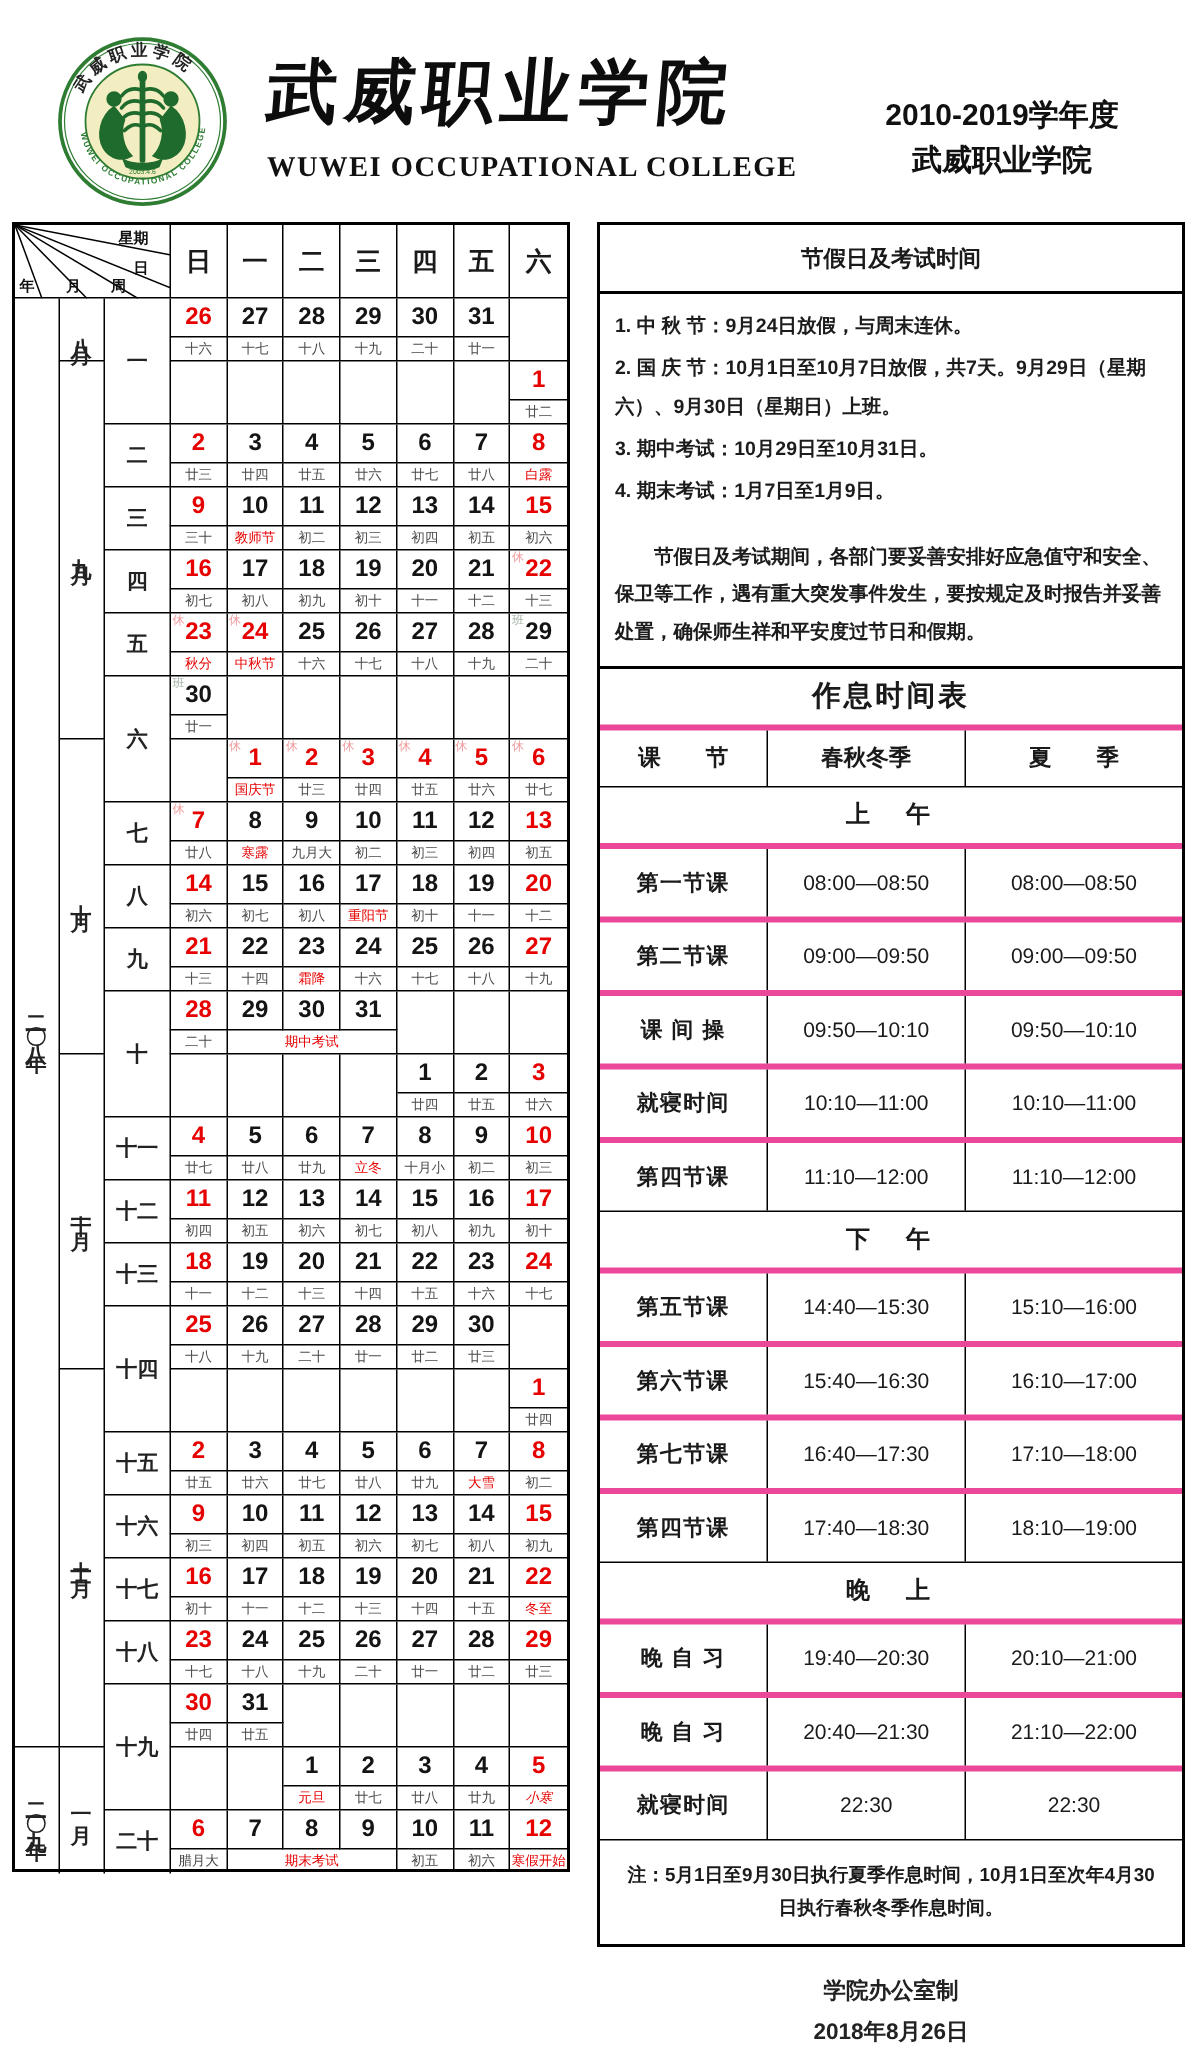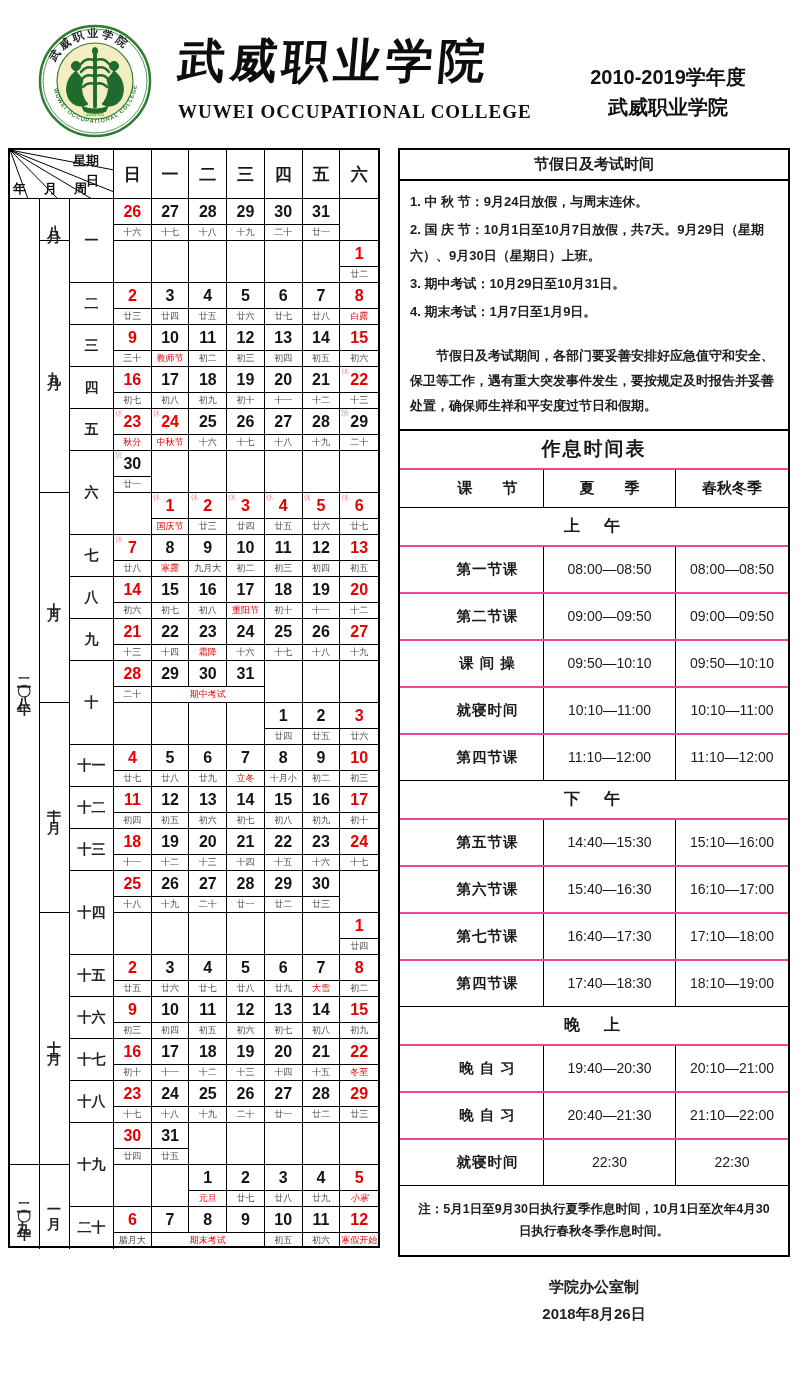--- a/index.html
+++ b/index.html
@@ -16,21 +16,21 @@
                 font-size:19px; letter-spacing:1px; color:#111; white-space:nowrap; }
   .term-block { position:absolute; left:568px; top:62px; width:200px; text-align:center;
                 font-weight:700; font-size:20px; line-height:30px; color:#111; }
 
   
   .cal { position:absolute; left:8px; top:148px; width:372px; height:1100px;
          border:2px solid #000; }
   .cal-head { display:flex; height:49px; border-bottom:1px solid #000; }
   .corner { width:104px; height:100%; border-right:1px solid #000; position:relative; }
   .corner svg { position:absolute; left:0; top:0; }
-  .corner .lbl { position:absolute; font-size:13px; font-weight:700; color:#111; }
+  .corner .lbl { position:absolute; font-size:10px; font-weight:700; color:#111; }
   #day-headers { flex:1; display:grid; grid-template-columns:repeat(7,1fr); }
   .day-h { display:flex; align-items:center; justify-content:center;
            font-size:17px; font-weight:700; }
   .cal-body { display:flex; height:1050px; }
   .col-year { width:30px; }
   .col-month{ width:30px; }
   .col-week { width:44px; }
   .col-year, .col-month, .col-week { display:flex; flex-direction:column; }
   .seg { border-right:1px solid #000; border-bottom:1px solid #000;
          display:flex; align-items:center; justify-content:center; }
@@ -49,32 +49,32 @@
   .lunar { display:flex; align-items:center; justify-content:center; font-size:9px;
            color:#4a4a4a; white-space:nowrap; overflow:hidden; }
   .red { color:#e60000 !important; }
   .mark { position:absolute; left:1px; top:0; font-size:8px; font-weight:400; line-height:9px; }
   .mark.rest { color:#f0989a; }
   .mark.work { color:#a4b3a6; }
 
   
   .rightcol { position:absolute; left:398px; top:148px; width:392px; }
   .notices { border:2px solid #000; }
-  .notices-title { height:31px; border-bottom:2px solid #000; display:flex; align-items:center;
+  .notices-title { height:46px; border-bottom:2px solid #000; display:flex; align-items:center;
                    justify-content:center; font-size:15px; font-weight:700; }
   .notices-body { padding:8px 10px 10px 10px; font-size:13px; font-weight:600;
                   line-height:1.95; color:#1c1c1c; }
   .notice-line { margin-bottom:3px; }
   .notice-para { margin-top:18px; text-indent:2em; }
 
   .schedule { border:2px solid #000; border-top:none; }
   .sched-title { height:37px; display:flex; align-items:center; justify-content:center;
                  font-size:19px; font-weight:700; letter-spacing:2px; }
   .sched-header, .sched-row { display:grid; grid-template-columns:112px 132px 1fr;
-                              border-top:2px solid #ec4899;padding-left:32px; }
+                              border-top:4px solid #ec4899; }
   .sched-header > div { height:37px; display:flex; align-items:center; justify-content:center;
                         font-size:15px; font-weight:700; border-right:1px solid #000; }
   .sched-header > div:last-child, .sched-row > div:last-child { border-right:none; }
   .sect-head { border-top:1px solid #000; height:38px; display:flex; align-items:center;
                justify-content:center; font-size:16px; font-weight:700; letter-spacing:4px; }
   .sched-row > div { height:45px; display:flex; align-items:center; justify-content:center;
                      border-right:1px solid #000; font-size:14px; }
   .sched-row .period { font-weight:700; font-size:14.5px; letter-spacing:1px; }
   .sched-note { border-top:1px solid #000; padding:12px 16px; font-size:12.5px; font-weight:600;
                 text-align:center; line-height:1.8; }
@@ -630,22 +630,22 @@
           <div class="notice-line">3. 期中考试：10月29日至10月31日。</div>
           <div class="notice-line">4. 期末考试：1月7日至1月9日。</div>
           <div class="notice-para" id="notice-para">节假日及考试期间，各部门要妥善安排好应急值守和安全、保卫等工作，遇有重大突发事件发生，要按规定及时报告并妥善处置，确保师生祥和平安度过节日和假期。</div>
       </div>
     </div>
 
     <div class="schedule">
       <div class="sched-title">作息时间表</div>
       <div class="sched-header">
         <div>课　　节</div>
+        <div>春秋冬季</div>
         <div>夏　　季</div>
-        <div>春秋冬季</div>
       </div>
       <div id="sched-sections">
           <div class="sect-head">上　午</div>
           <div class="sched-row">
             <div class="period">第一节课</div>
             <div>08:00—08:50</div>
             <div>08:00—08:50</div>
           </div>
           <div class="sched-row">
             <div class="period">第二节课</div>

